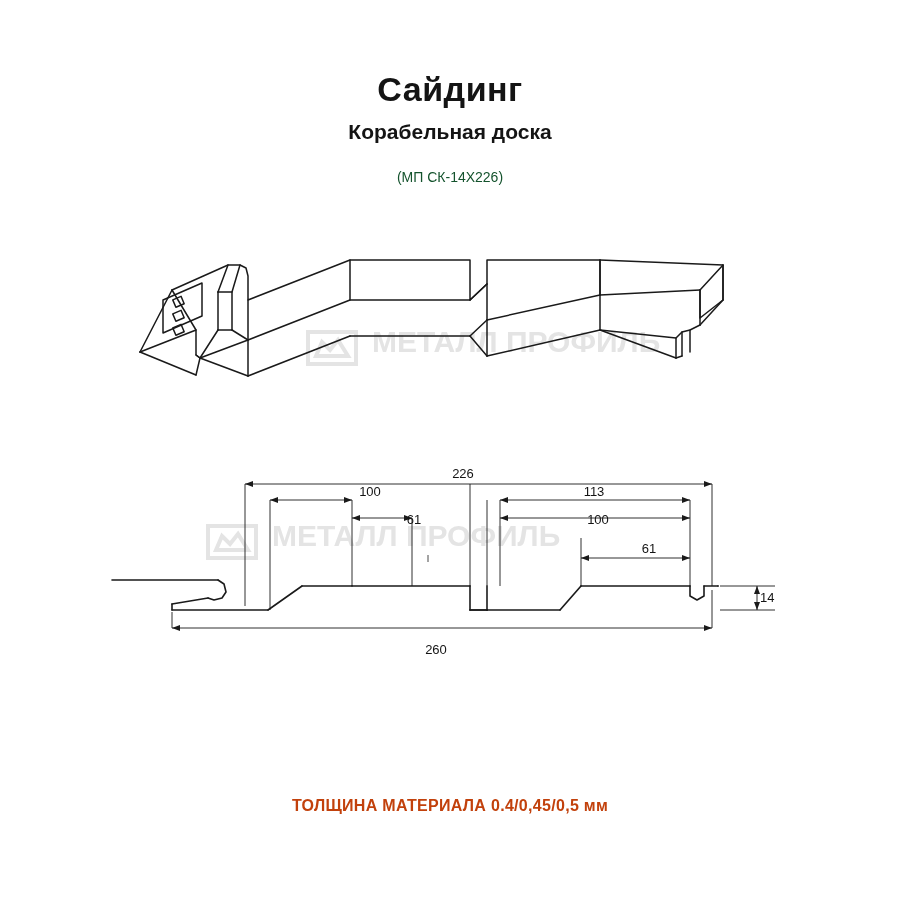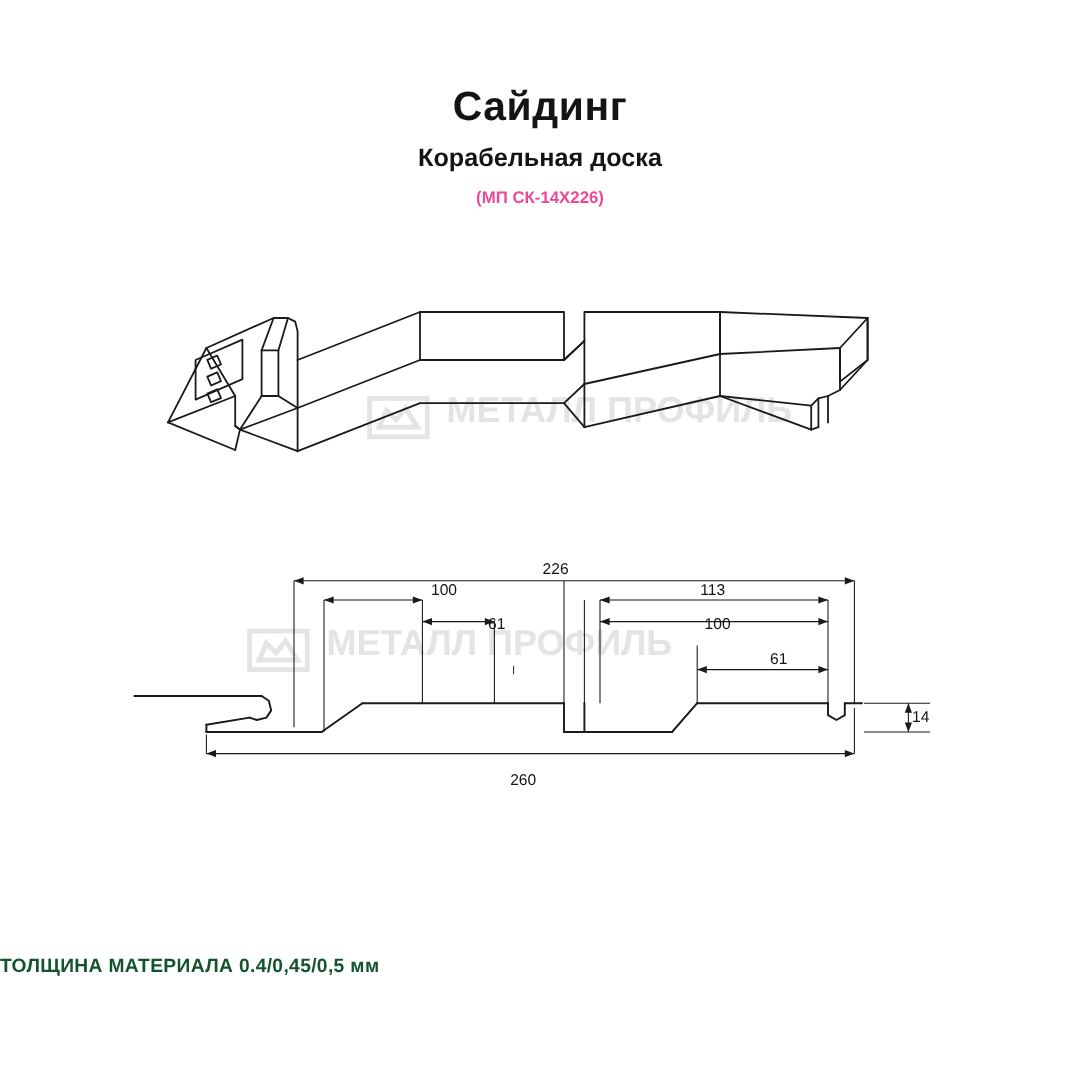--- a/index.html
+++ b/index.html
@@ -36,34 +36,34 @@
     color: #141414;
   }
   .title-sub {
     font-size: 21px;
     font-weight: bold;
     margin-top: 12px;
     color: #141414;
   }
   .title-code {
     font-size: 14px;
-    font-weight: bold;
-    margin-top: 12px;
-    color: #ec4899;
+    font-weight: normal;
+    margin-top: 25px;
+    color: #14532d;
   }
   .footer-note {
     position: absolute;
     left: 0;
     top: 797px;
     width: 900px;
-    text-align: left;
+    text-align: center;
     font-size: 16px;
     font-weight: bold;
     letter-spacing: 0.3px;
-    color: #14532d;
+    color: #c2410c;
   }
   svg { display: block; }
   .wm-text {
     font-family: "Liberation Sans", sans-serif;
     font-weight: bold;
     fill: #e4e4e4;
   }
   .dim-text {
     font-family: "Liberation Sans", sans-serif;
     font-size: 13px;

